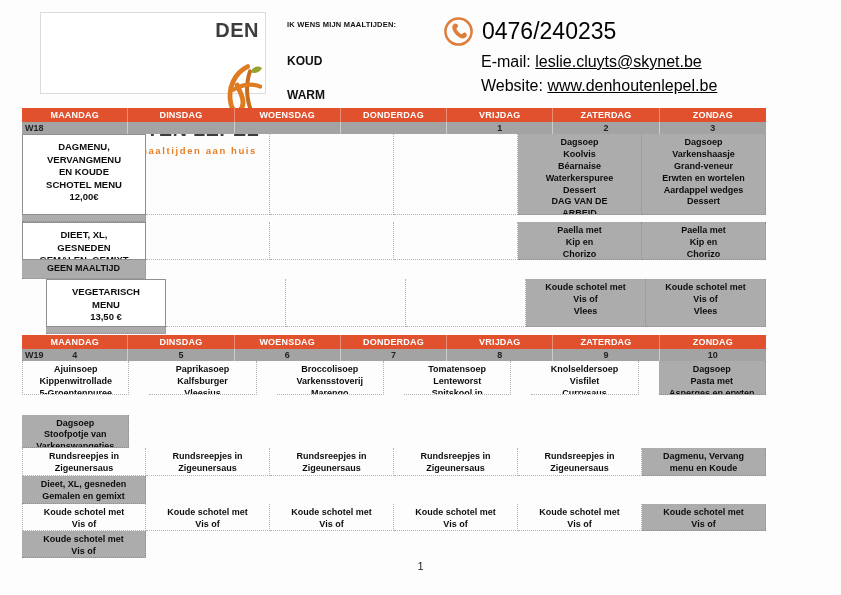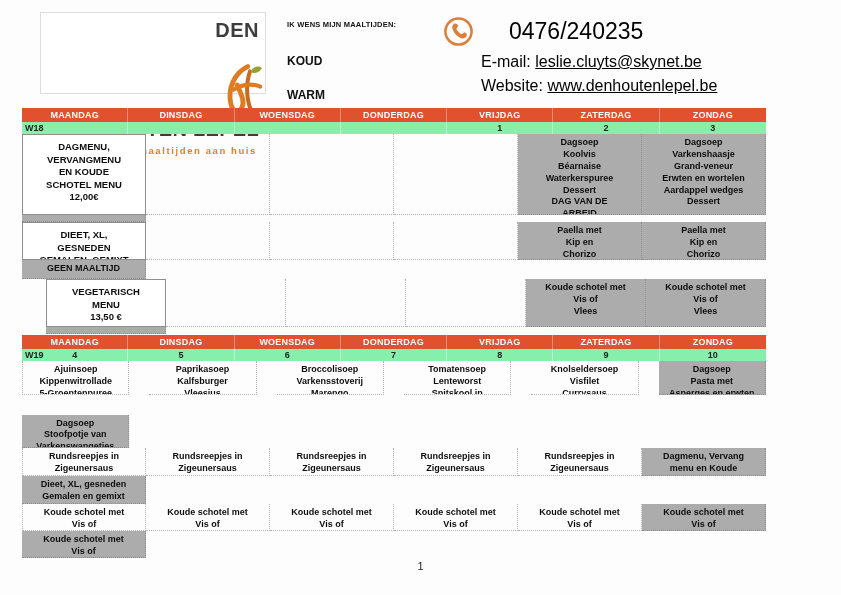--- a/index.html
+++ b/index.html
@@ -18,35 +18,35 @@
   .logo-tagline{font-size:9.5px;font-weight:bold;color:#e87e24;letter-spacing:1.6px;
                 text-align:right;padding-right:8px;margin-top:-8px;white-space:nowrap;}
   .month-label{position:absolute;left:30px;top:76px;font-size:13px;color:#101010;margin-top:40px;}
 
   .meal-pref{position:absolute;left:287px;top:20px;width:150px;}
   .meal-pref-title{font-size:7.5px;font-weight:bold;letter-spacing:.2px;}
   .meal-pref-opt{font-size:12px;font-weight:bold;position:absolute;left:0;}
   .opt-koud{top:34px;} .opt-warm{top:68px;}
 
   .contact{position:absolute;left:443px;top:16px;width:360px;}
-  .phone-row{display:flex;align-items:center;gap:27px;}
+  .phone-row{display:flex;align-items:center;}
   .phone-icon{width:31px;height:31px;margin-right:8px;flex:0 0 auto;}
   .phone-number{font-size:23px;color:#000;}
   .contact-line{font-size:16px;margin:6px 0 0 38px;color:#000;}
   .contact-link{text-decoration:underline;cursor:pointer;}
 
   
   #weeks{position:absolute;left:22px;top:108px;width:744px;}
   .week-table{width:744px;margin-bottom:1px;}
   .day-header-row{display:grid;grid-template-columns:repeat(7,1fr);background:#e2512e;height:14px;}
   .day-header-cell{color:#fff;font-weight:bold;font-size:9px;text-align:center;
                    line-height:14px;border-right:1px solid rgba(255,255,255,.35);
                    overflow:hidden;letter-spacing:.2px;}
   .day-header-cell:last-child{border-right:none;}
-  .date-row{display:grid;grid-template-columns:repeat(7,1fr);background:#86efac;height:12px;}
+  .date-row{display:grid;grid-template-columns:repeat(7,1fr);background:#a3a3a3;height:12px;}
   .date-cell{position:relative;font-size:9px;font-weight:bold;text-align:center;
              line-height:12px;color:#222;border-right:1px solid rgba(255,255,255,.45);}
   .date-cell:last-child{border-right:none;}
   .week-label{position:absolute;left:3px;top:0;font-size:9px;font-weight:bold;color:#222;}
   .menu-row{display:grid;grid-template-columns:repeat(6,1fr);}
   .menu-cell{font-size:9px;font-weight:bold;text-align:center;white-space:pre-line;
              line-height:1.32;padding:3px 1px;box-sizing:border-box;overflow:hidden;
              border-right:1px dotted #b3b3b3;border-bottom:1px dotted #b3b3b3;color:#0d0d0d;}
   .menu-cell:first-child{border-left:1px dotted #b3b3b3;}
   .menu-cell.gray{background:#acacac;border-right:1px dotted #8f8f8f;border-bottom:1px dotted #8f8f8f;}

